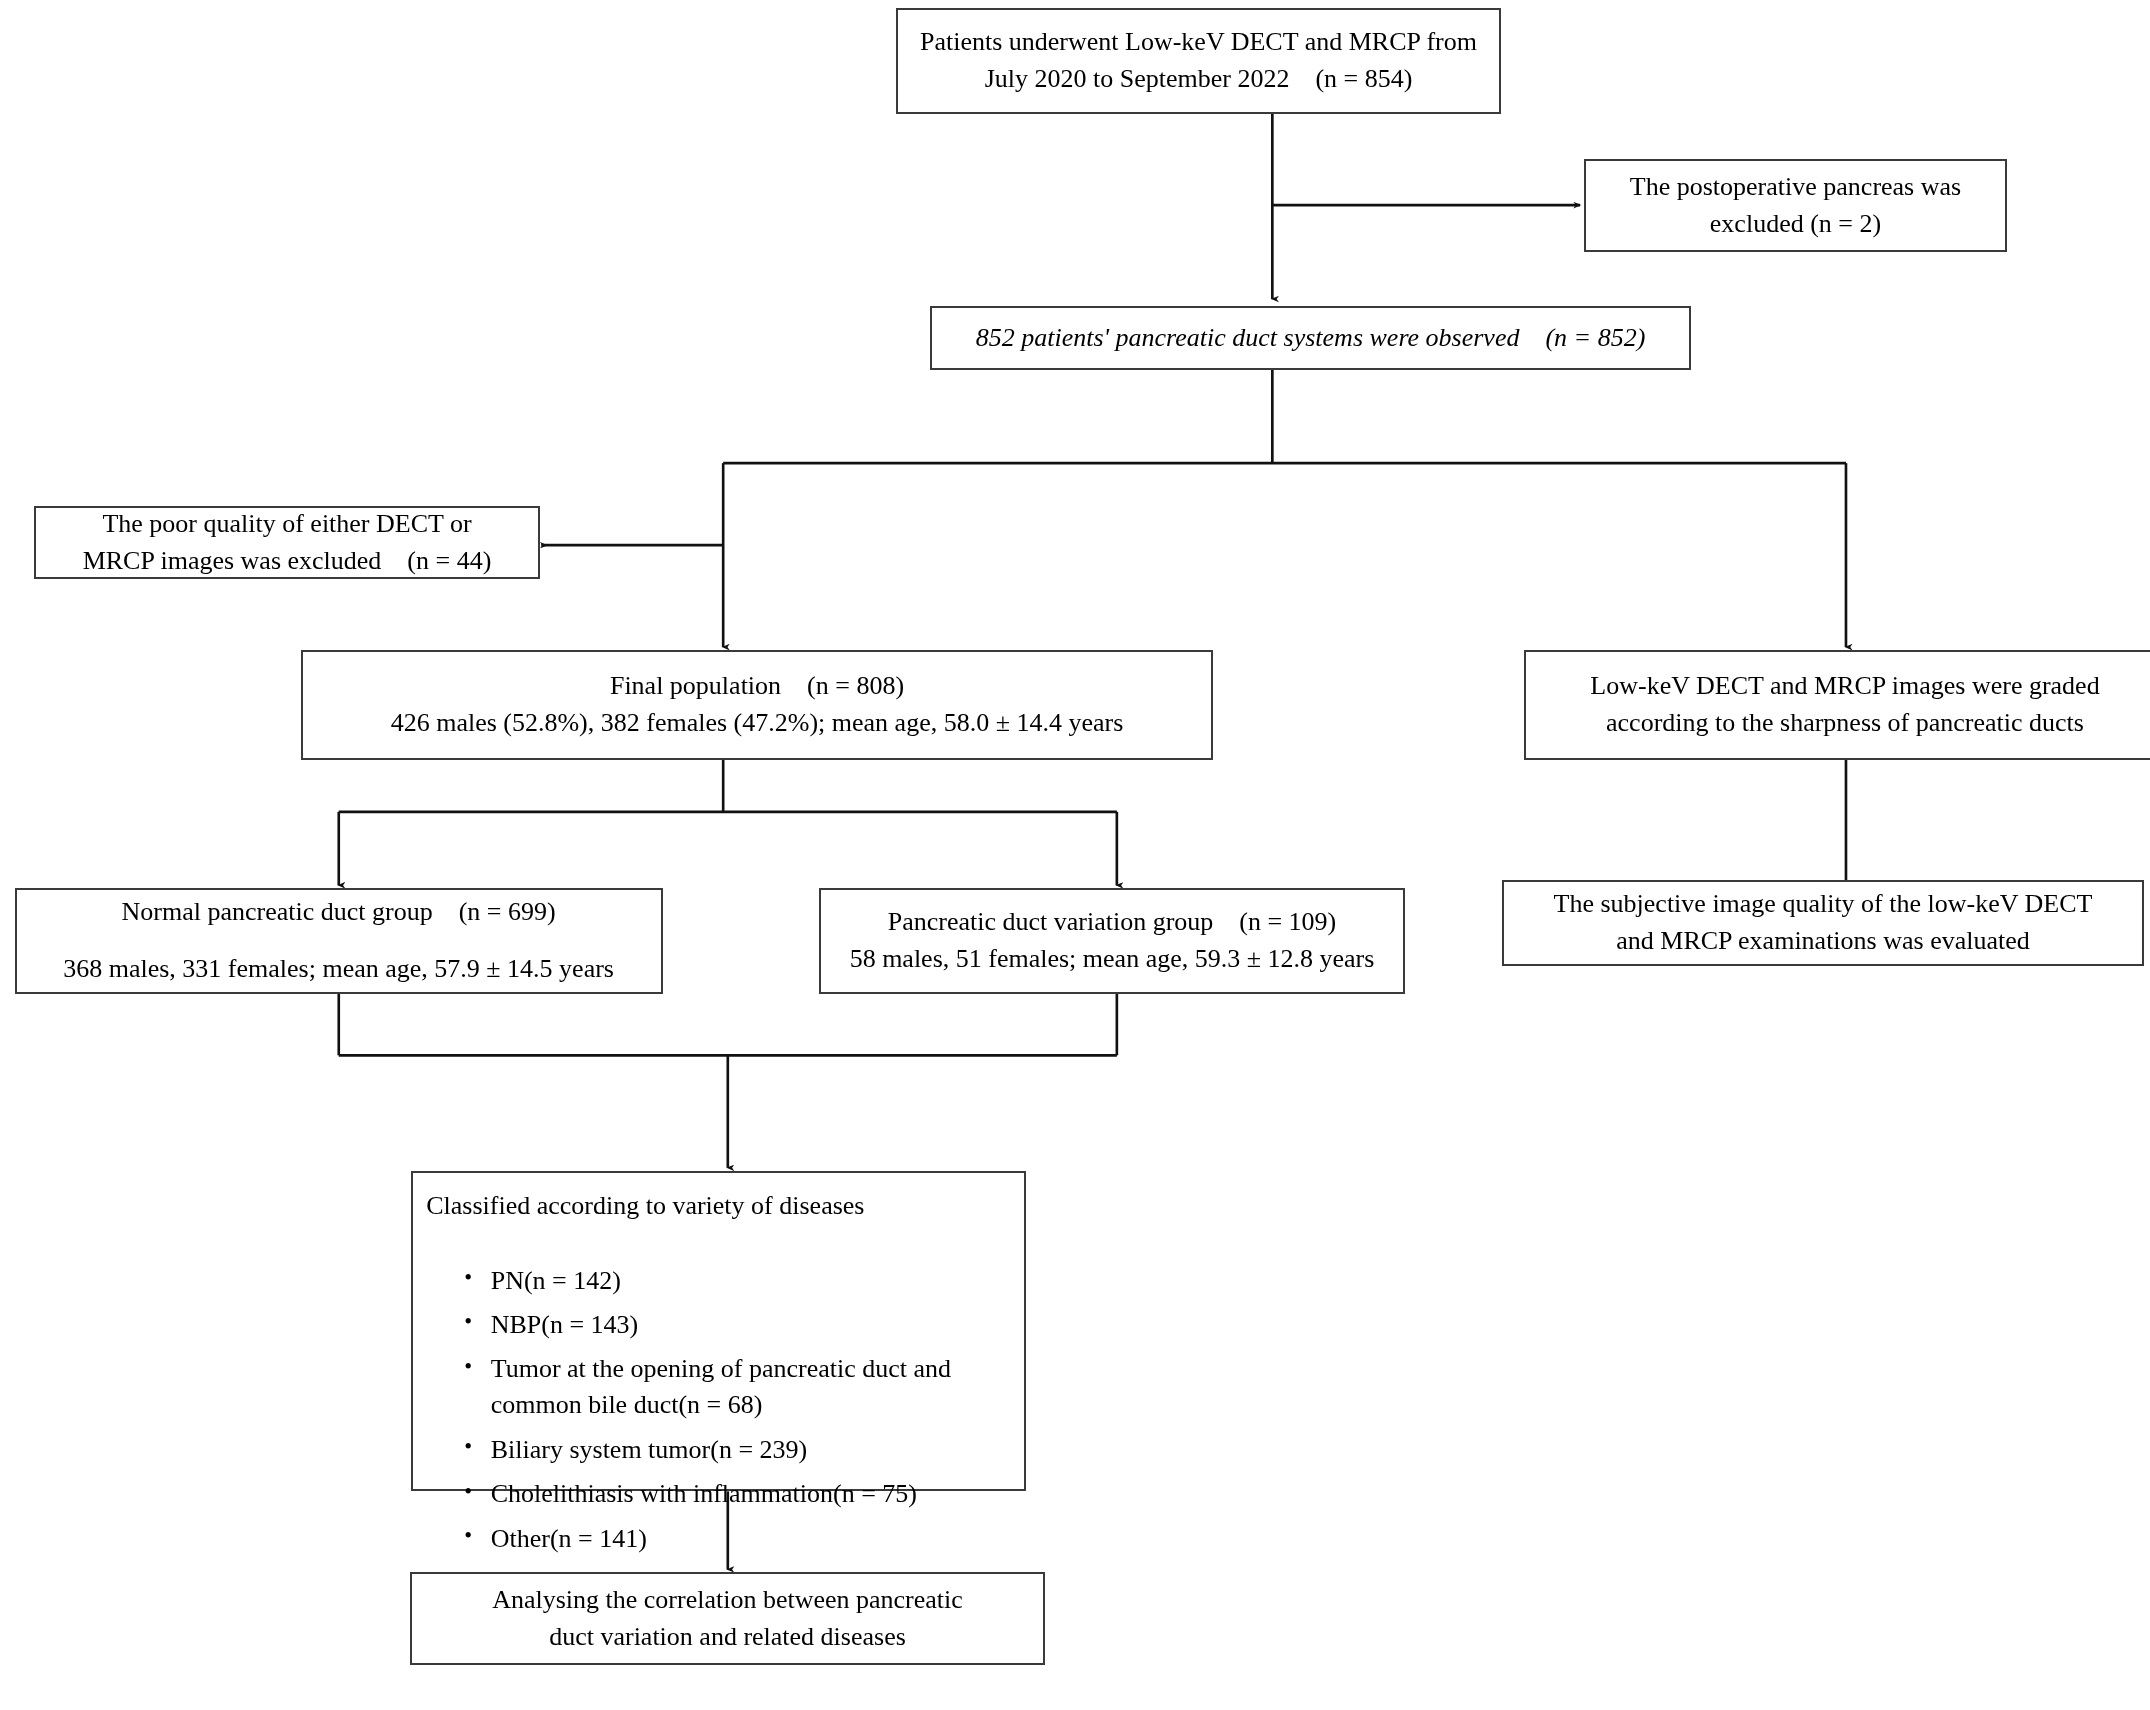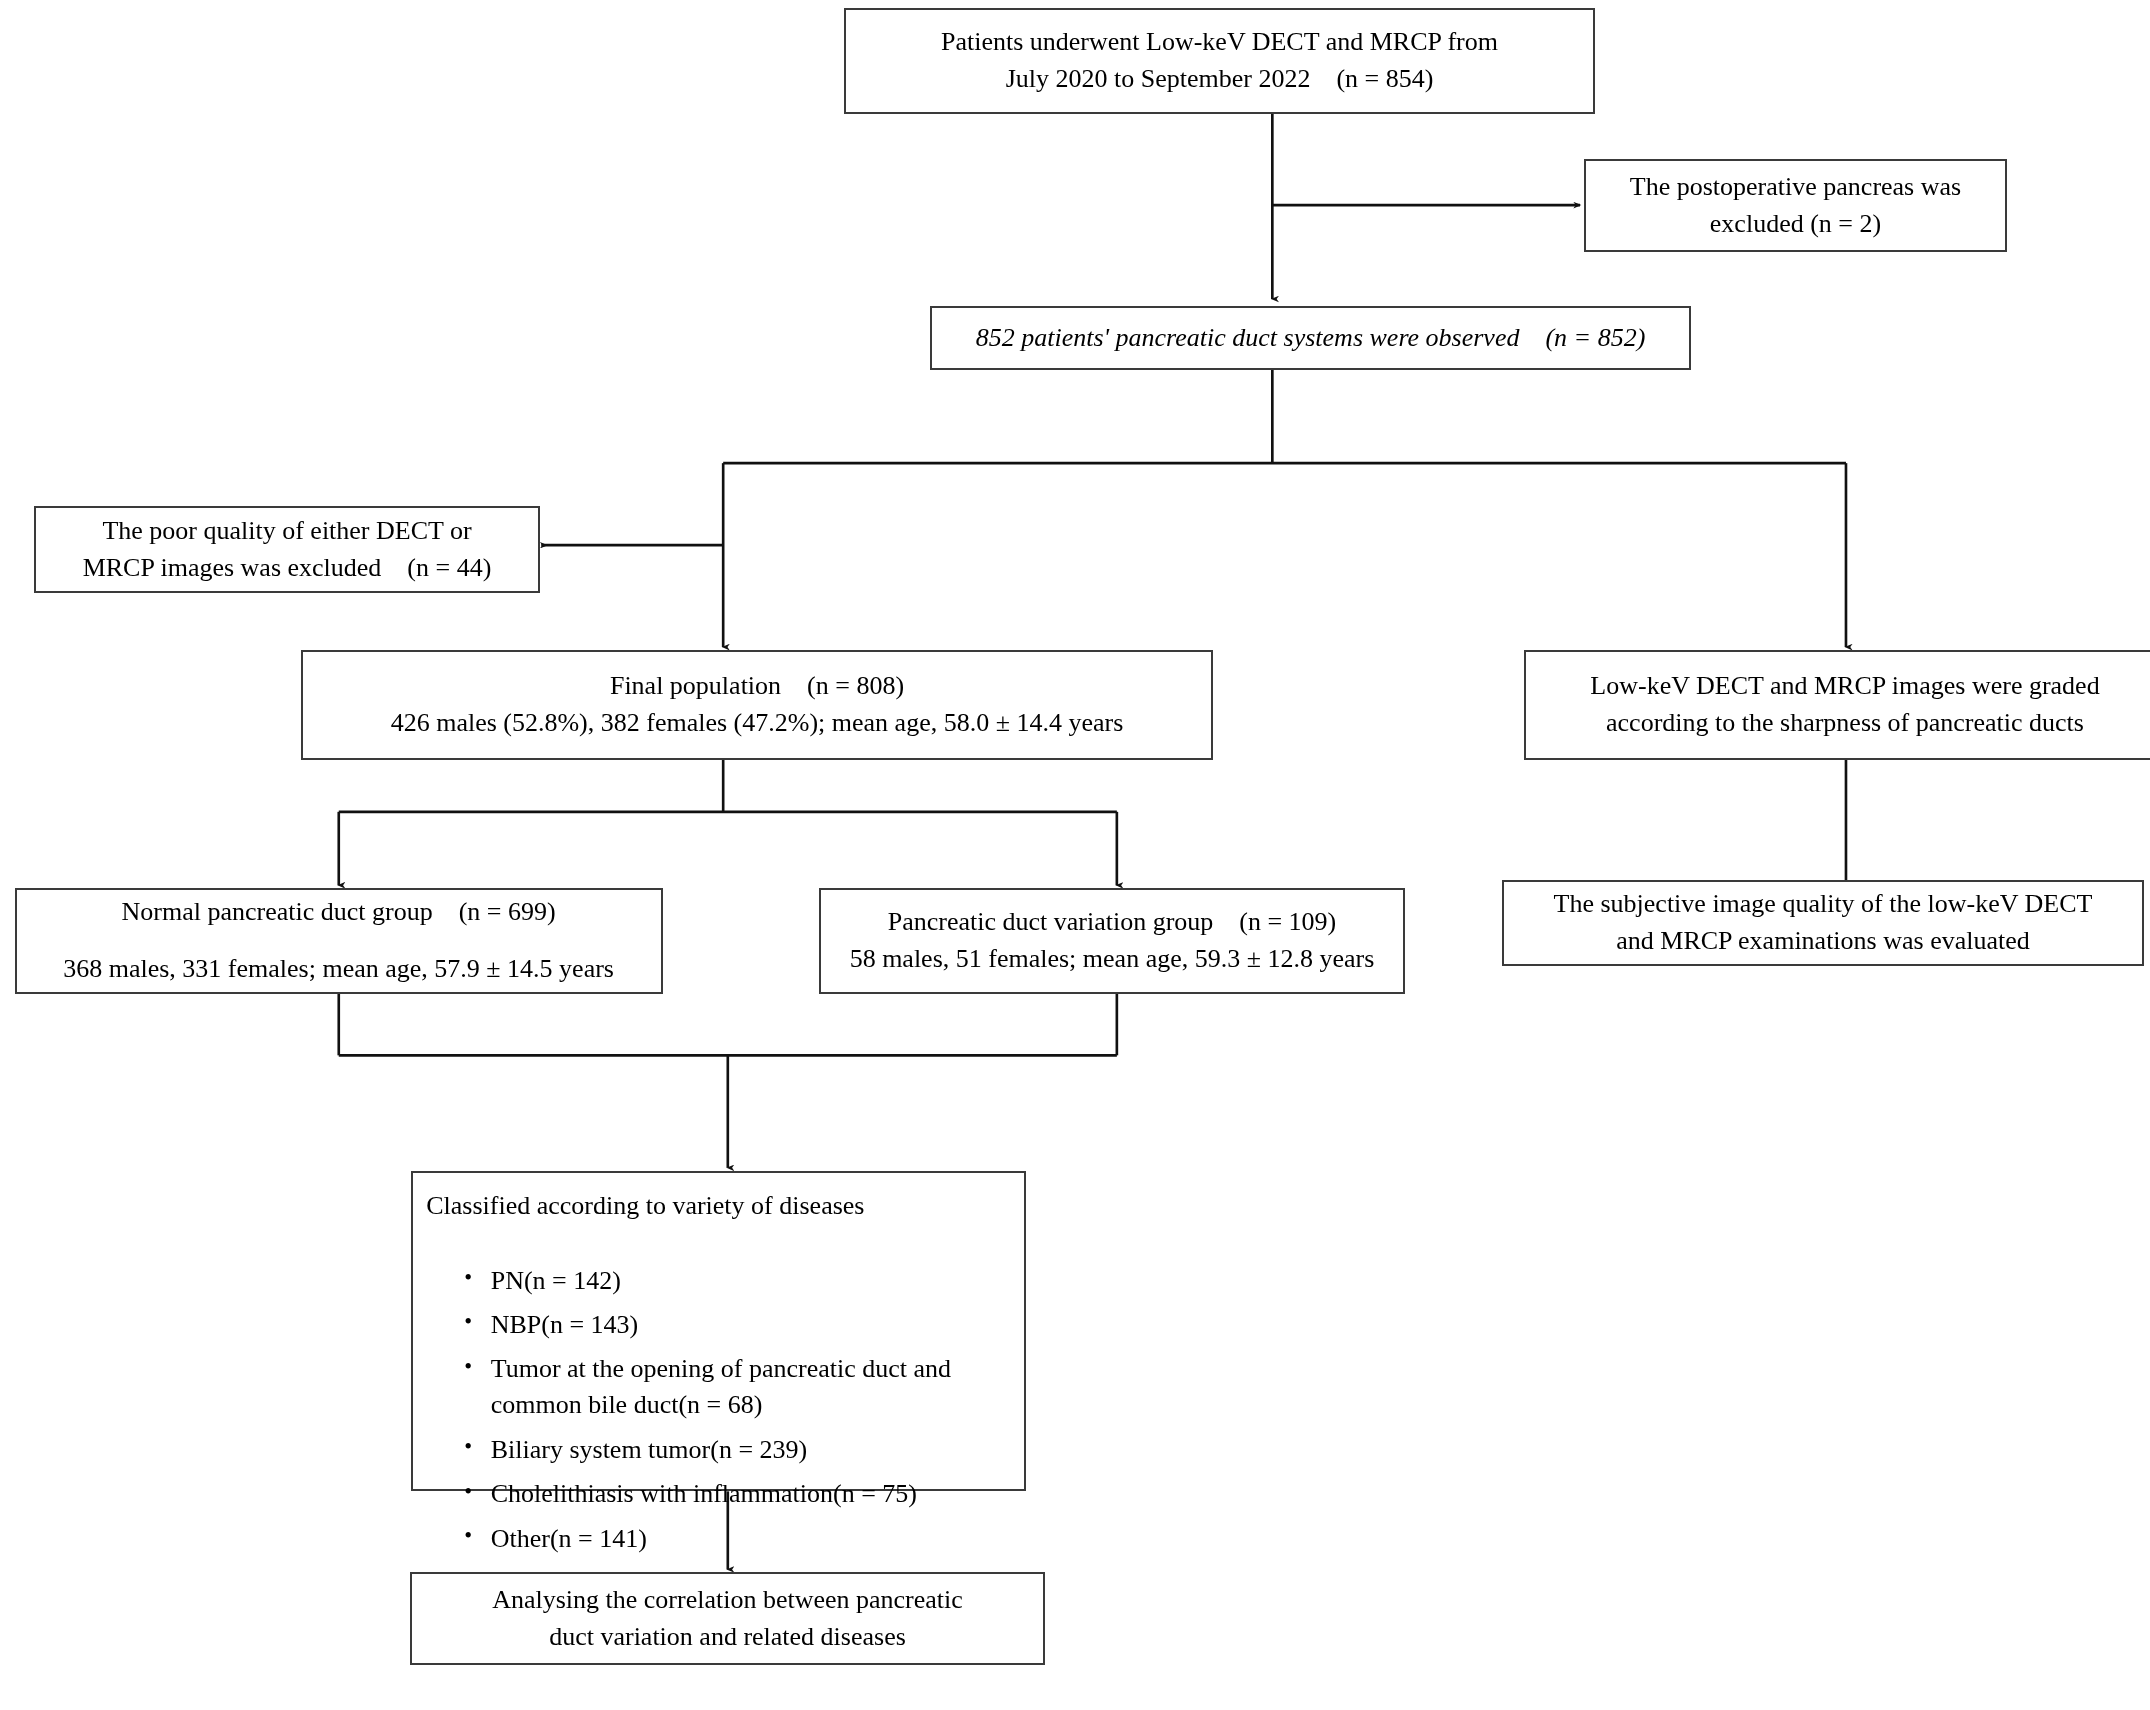--- a/index.html
+++ b/index.html
@@ -118,35 +118,35 @@
 
       <path d="M512,1502 L512,1595"></path>
       <path d="M1688,1502 L1688,1595"></path>
       <path d="M512,1595 L1688,1595"></path>
       <path d="M1100,1595 L1100,1765" marker-end="url(#arrowDown)"></path>
 
       <path d="M1100,2254 L1100,2372" marker-end="url(#arrowDown)"></path>
     </g>
   </svg>
 
-  <div class="node" style="left:844px; top:8px; width:751px; height:106px;">
+  <div class="node" style="left:896px; top:8px; width:605px; height:106px;">
     <span class="line">Patients underwent Low-keV DECT and MRCP from</span>
     <span class="line">July 2020 to September 2022 (n = 854)</span>
   </div>
 
   <div class="node" style="left:1584px; top:159px; width:423px; height:93px;">
     <span class="line">The postoperative pancreas was</span>
     <span class="line">excluded (n = 2)</span>
   </div>
 
   <div class="node" style="left:930px; top:306px; width:761px; height:64px;font-style:italic;">
     <span class="line">852 patients' pancreatic duct systems were observed (n = 852)</span>
   </div>
 
-  <div class="node" style="left:34px; top:506px; width:506px; height:87px;">
+  <div class="node" style="left:34px; top:506px; width:506px; height:73px;">
     <span class="line">The poor quality of either DECT or</span>
     <span class="line">MRCP images was excluded (n = 44)</span>
   </div>
 
   <div class="node" style="left:301px; top:650px; width:912px; height:110px;">
     <span class="line">Final population (n = 808)</span>
     <span class="line">426 males (52.8%), 382 females (47.2%); mean age, 58.0 ± 14.4 years</span>
   </div>
 
   <div class="node" style="left:1524px; top:650px; width:642px; height:110px;">

